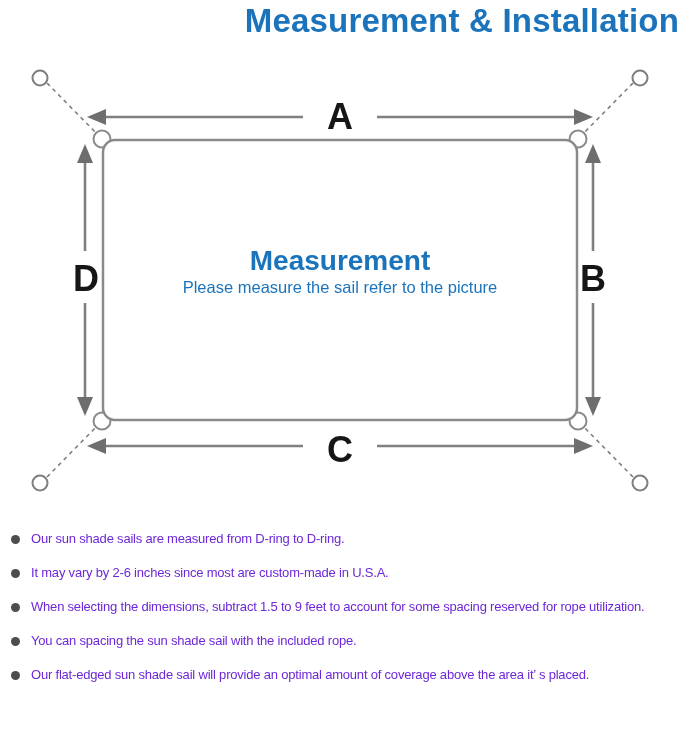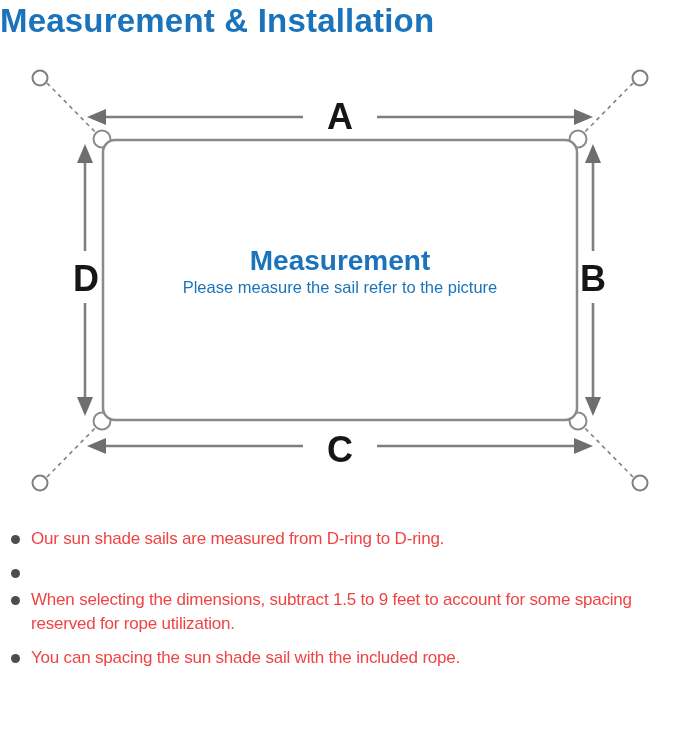--- a/index.html
+++ b/index.html
@@ -10,21 +10,21 @@
     height: 739px;
     background: #ffffff;
     font-family: "Liberation Sans", sans-serif;
     overflow: hidden;
   }
   .page-title {
     position: absolute;
     top: 0;
     left: 0;
     width: 100%;
-    text-align: left;
+    text-align: right;
     padding-top: 2px;
     font-size: 33px;
     font-weight: bold;
     letter-spacing: 0.2px;
     color: #1B74BB;
   }
   svg.diagram {
     position: absolute;
     left: 0;
     top: 0;
@@ -52,22 +52,22 @@
     position: absolute;
     top: 527px;
     left: 10px;
     right: 6px;
     list-style: none;
   }
   ul.instructions li {
     display: flex;
     align-items: flex-start;
     margin-bottom: 10px;
-    color: #ef4444;
-    font-size: 17px;
+    color: #6d28d9;
+    font-size: 13px;
     line-height: 24px;
     letter-spacing: -0.2px;
   }
   ul.instructions .dot {
     flex: 0 0 auto;
     width: 9px;
     height: 9px;
     border-radius: 50%;
     background: #4d4d4d;
     margin: 8px 11px 0 1px;
@@ -139,24 +139,29 @@
     <text class="center-subtitle" x="340" y="293" text-anchor="middle">Please measure the sail refer to the picture</text>
   </svg>
 
   <ul class="instructions">
     <li>
       <span class="dot"></span>
       <span>Our sun shade sails are measured from D-ring to D-ring.</span>
     </li>
     <li>
       <span class="dot"></span>
+      <span>It may vary by 2-6 inches since most are custom-made in U.S.A.</span>
     </li>
     <li>
       <span class="dot"></span>
       <span>When selecting the dimensions, subtract 1.5 to 9 feet to account for some spacing reserved for rope utilization.</span>
     </li>
     <li>
       <span class="dot"></span>
       <span>You can spacing the sun shade sail with the included rope.</span>
     </li>
+    <li>
+      <span class="dot"></span>
+      <span>Our flat-edged sun shade sail will provide an optimal amount of coverage above the area it’ s placed.</span>
+    </li>
   </ul>
 
 </div>
 
 </body></html>

